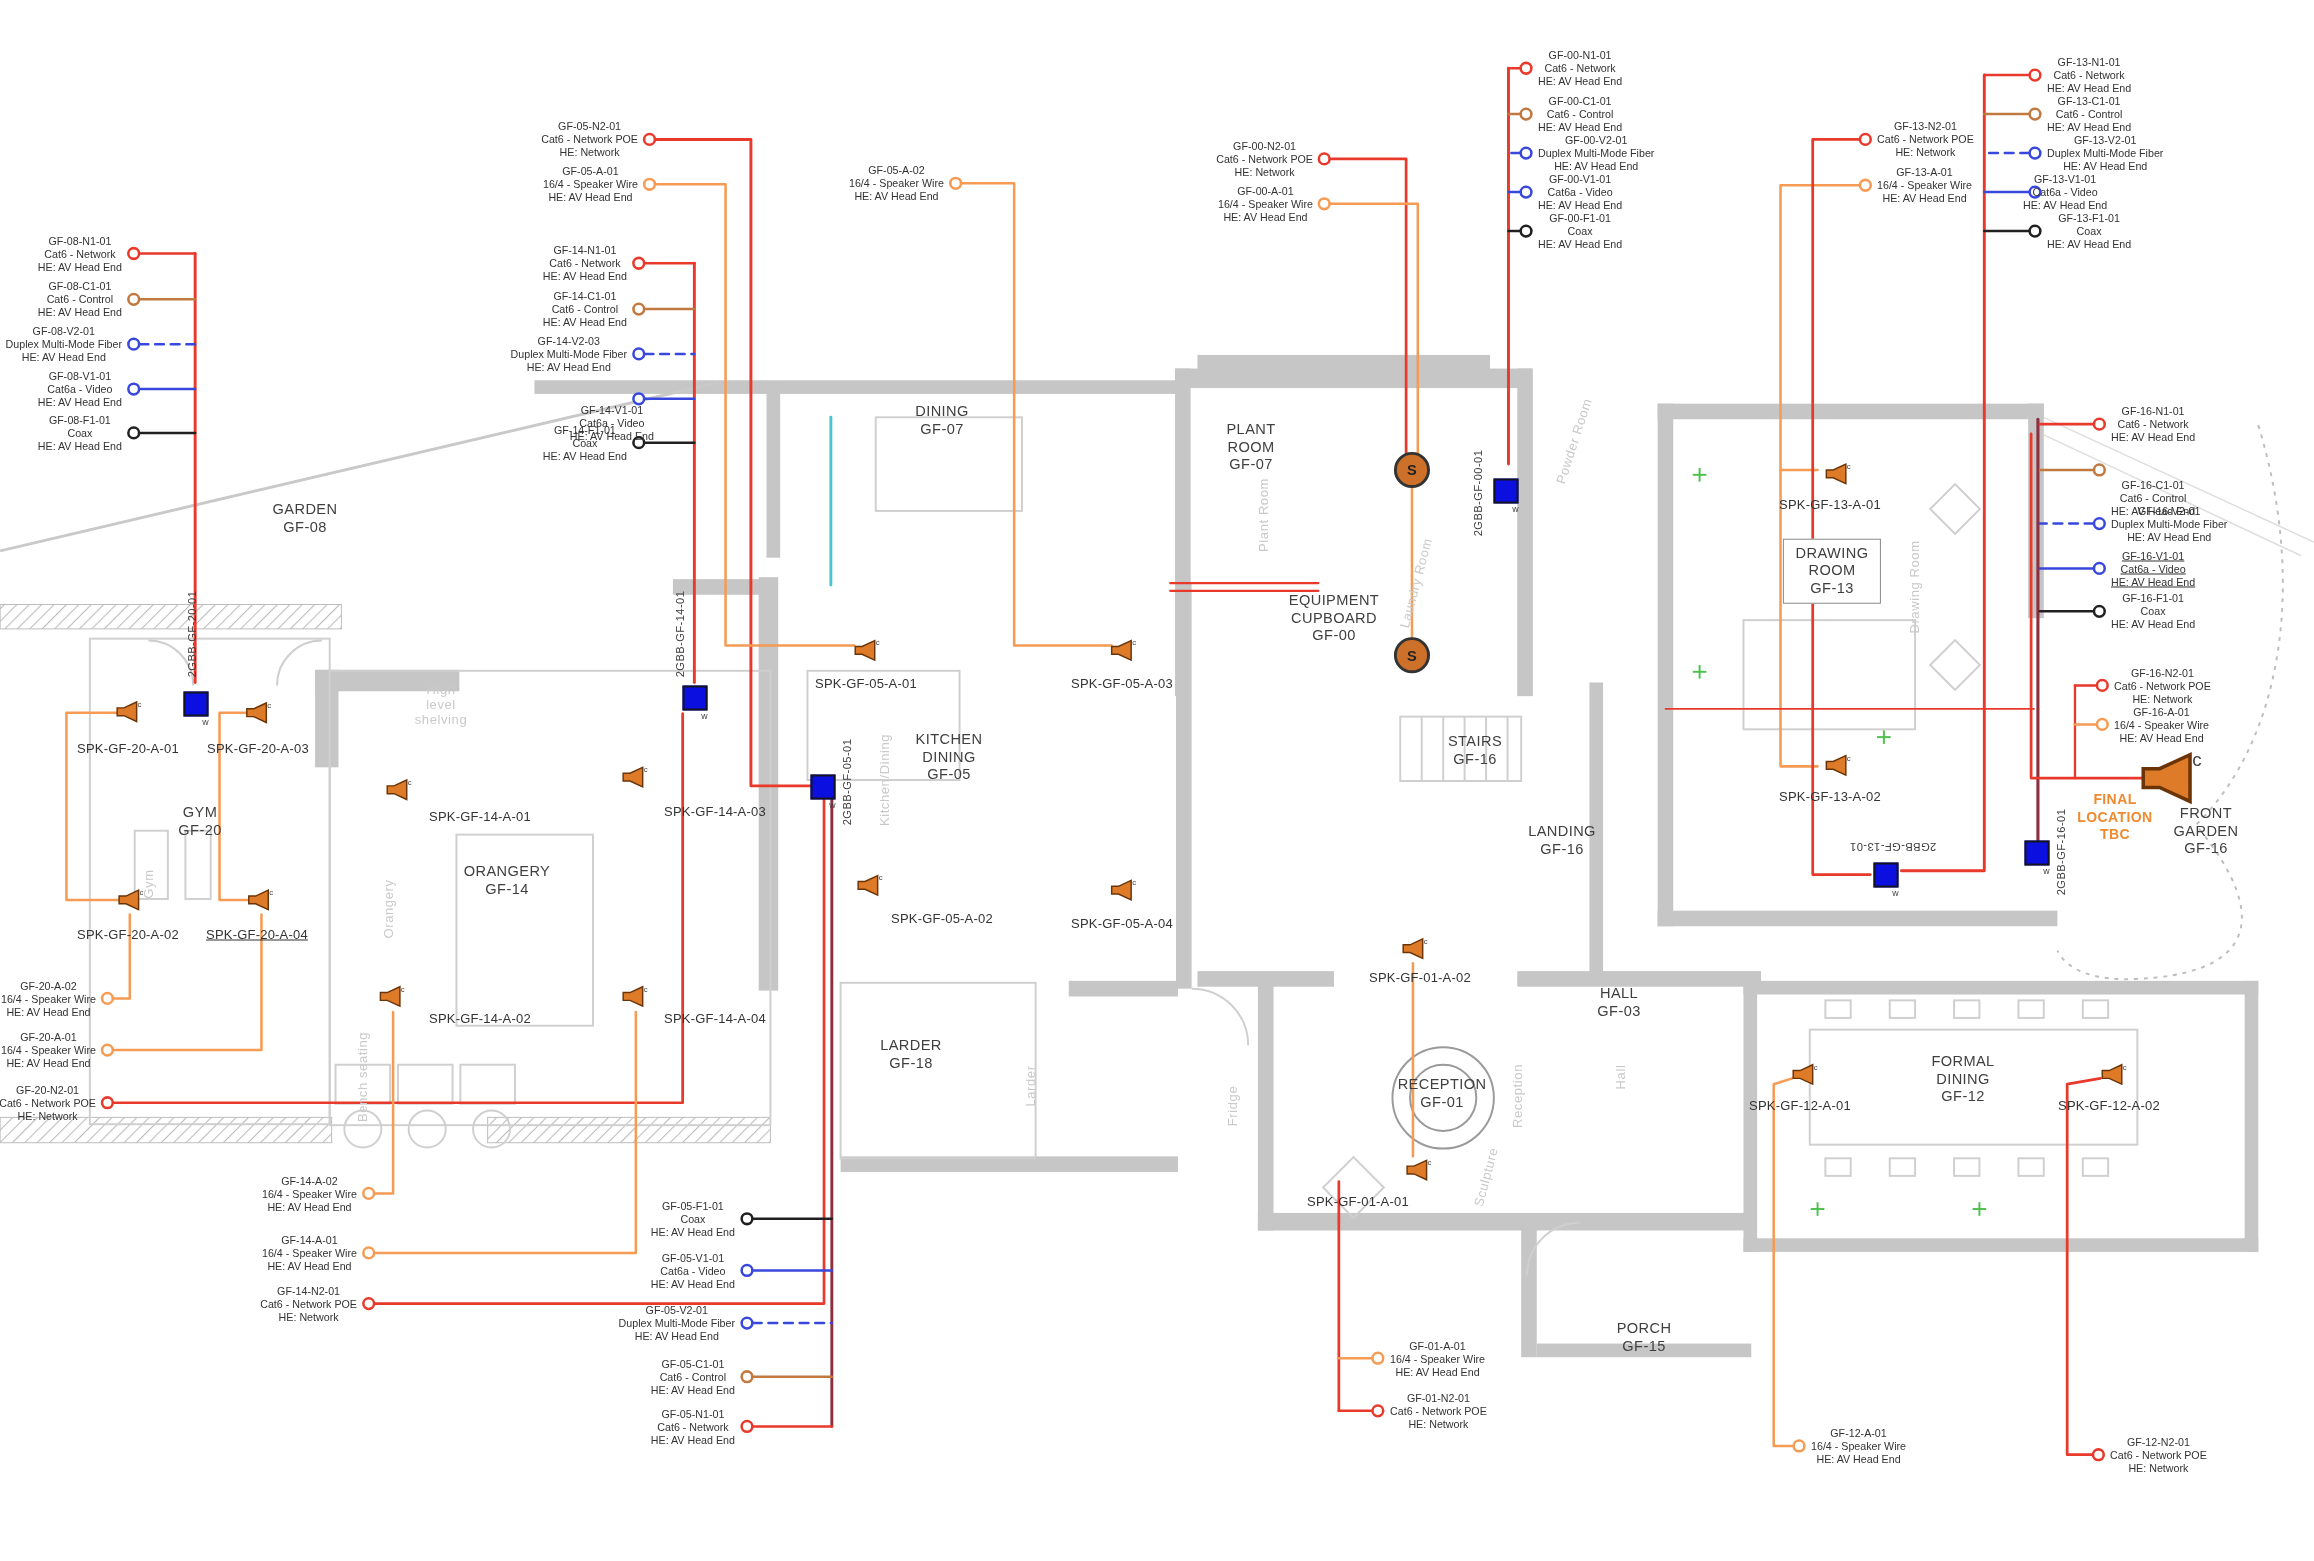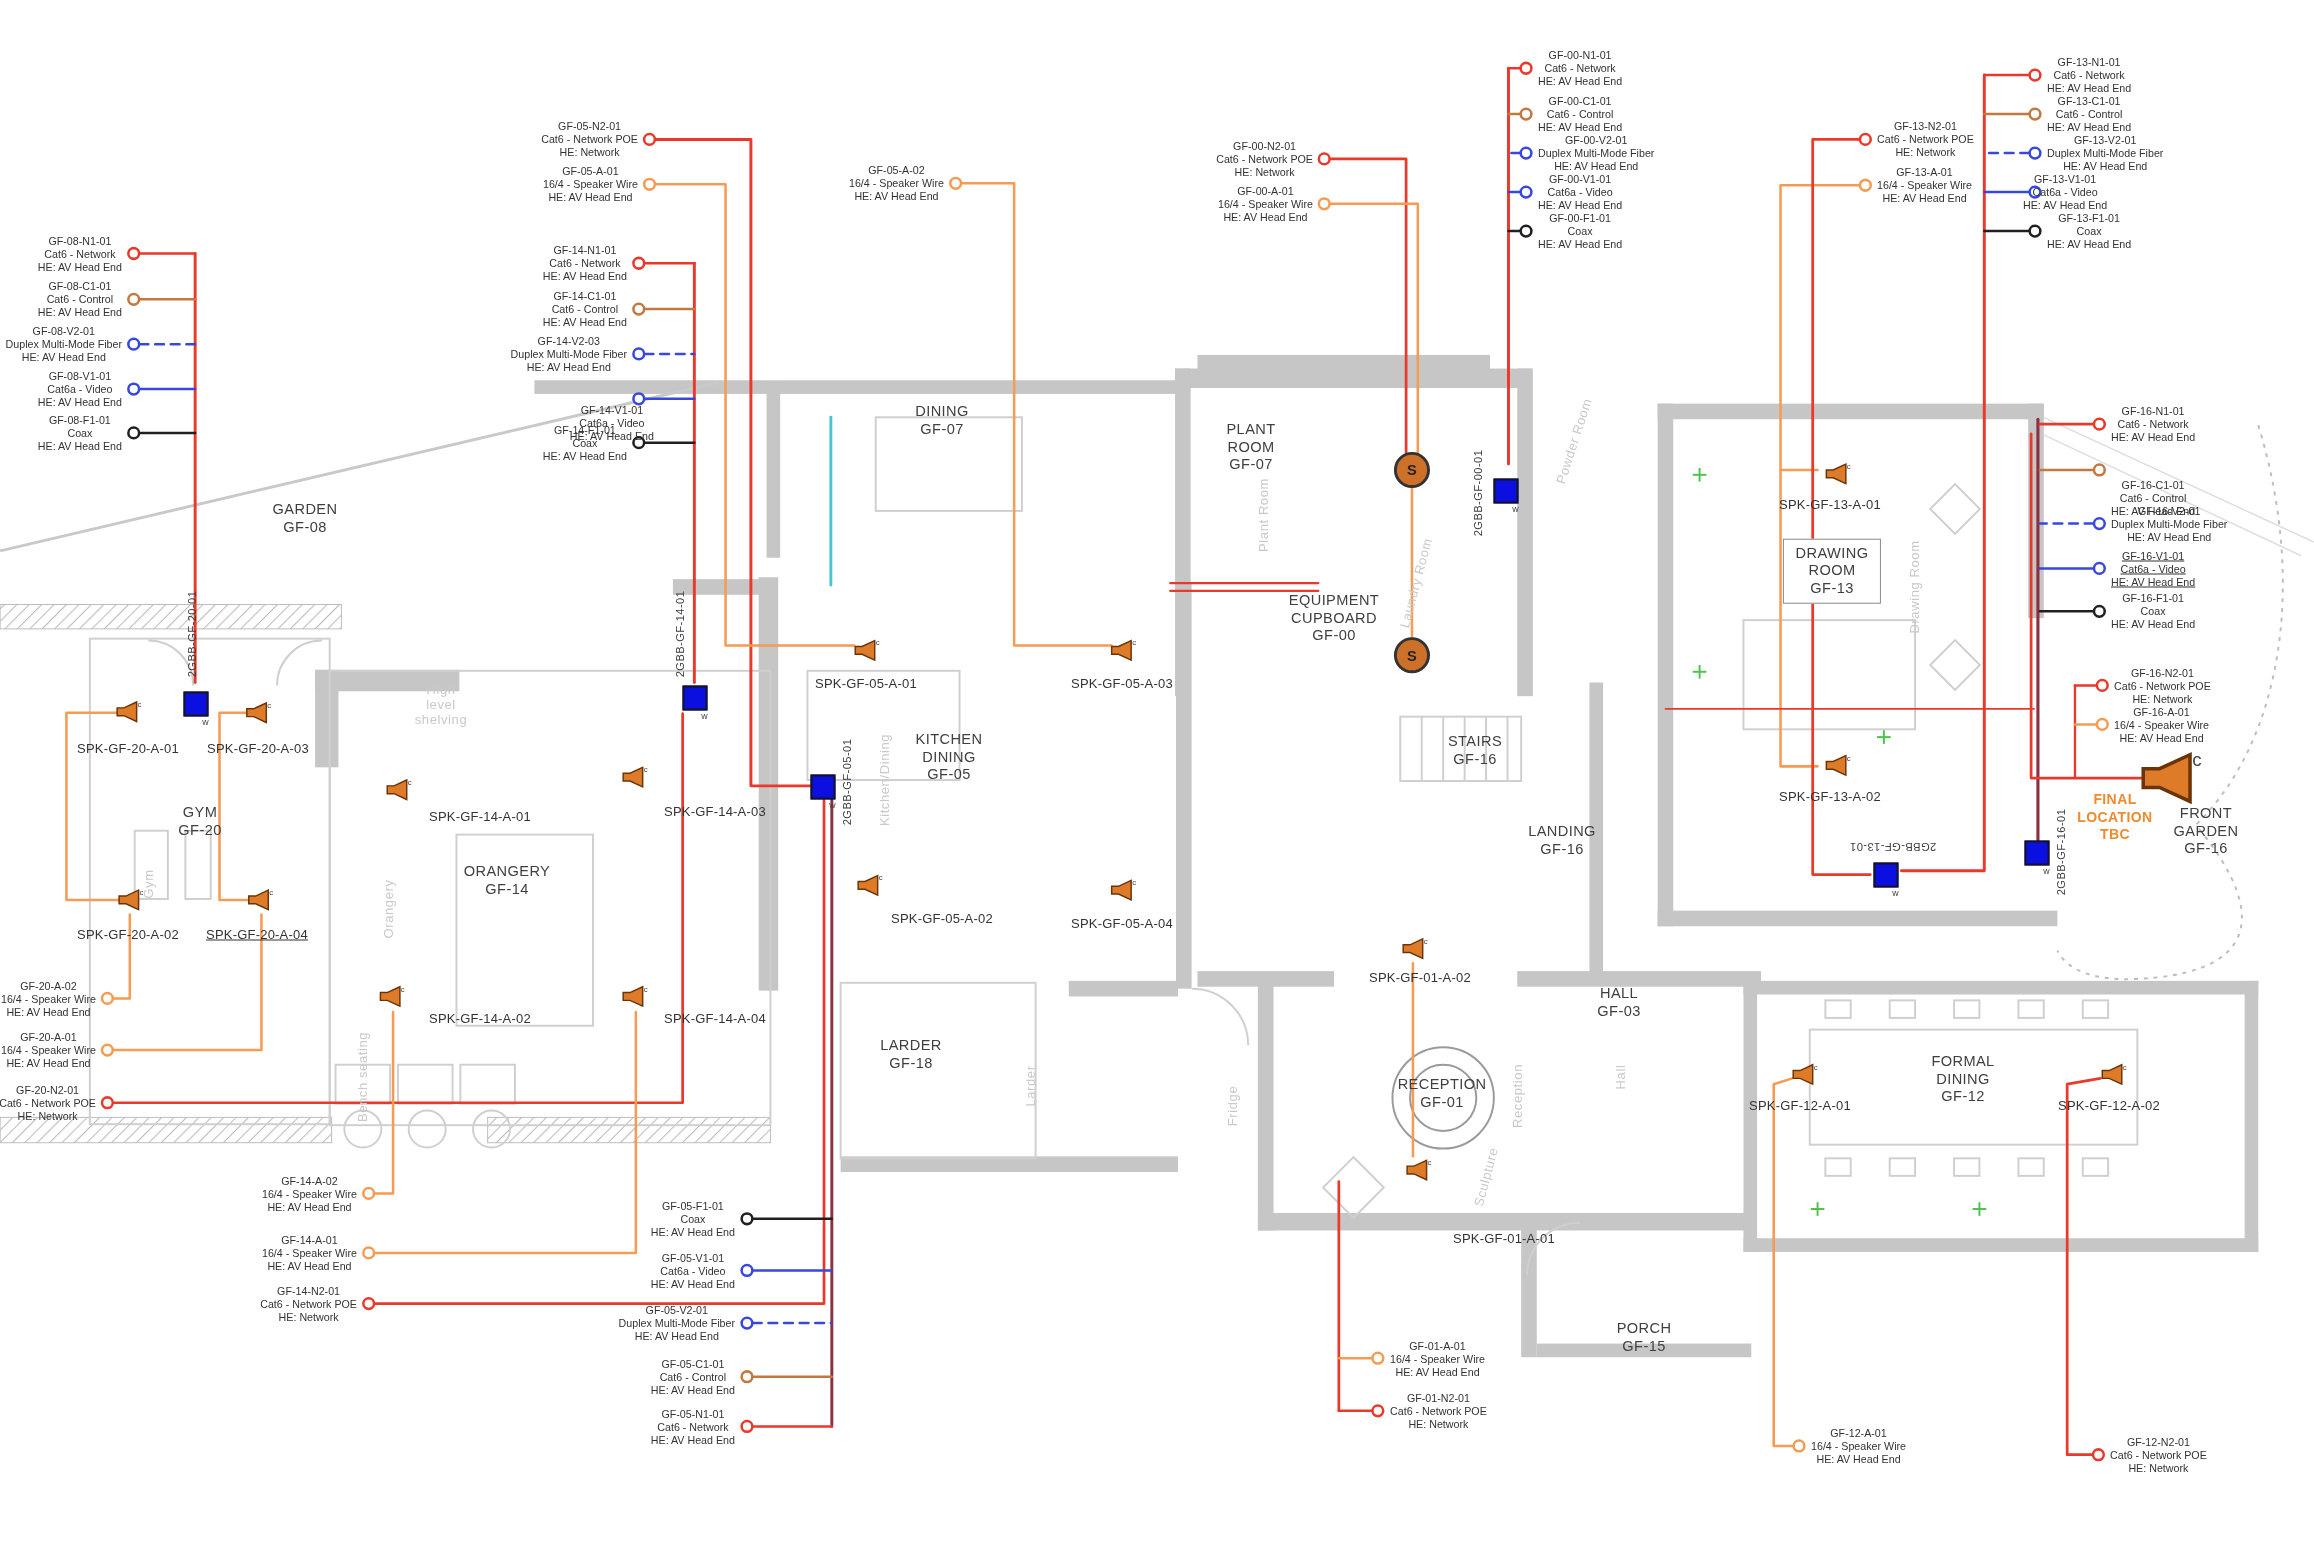--- a/index.html
+++ b/index.html
@@ -596,21 +596,21 @@
     <div class="spk-label" style="left: 257px; top: 934px; text-decoration: underline;">SPK-GF-20-A-04</div>
     <div class="spk-label" style="left: 480px; top: 816px;">SPK-GF-14-A-01</div>
     <div class="spk-label" style="left: 715px; top: 811px;">SPK-GF-14-A-03</div>
     <div class="spk-label" style="left: 480px; top: 1018px;">SPK-GF-14-A-02</div>
     <div class="spk-label" style="left: 715px; top: 1018px;">SPK-GF-14-A-04</div>
     <div class="spk-label" style="left: 866px; top: 683px;">SPK-GF-05-A-01</div>
     <div class="spk-label" style="left: 1122px; top: 683px;">SPK-GF-05-A-03</div>
     <div class="spk-label" style="left: 942px; top: 918px;">SPK-GF-05-A-02</div>
     <div class="spk-label" style="left: 1122px; top: 923px;">SPK-GF-05-A-04</div>
     <div class="spk-label" style="left: 1420px; top: 977px;">SPK-GF-01-A-02</div>
-    <div class="spk-label" style="left: 1504px; top: 1201px; margin-top: 37px;">SPK-GF-01-A-01</div>
+    <div class="spk-label" style="left: 1358px; top: 1201px;">SPK-GF-01-A-01</div>
     <div class="spk-label" style="left: 1830px; top: 504px;">SPK-GF-13-A-01</div>
     <div class="spk-label" style="left: 1830px; top: 796px;">SPK-GF-13-A-02</div>
     <div class="spk-label" style="left: 1800px; top: 1105px;">SPK-GF-12-A-01</div>
     <div class="spk-label" style="left: 2109px; top: 1105px;">SPK-GF-12-A-02</div>
     <div class="keypad" style="left: 196px; top: 704px;">
       <span class="tag">w</span>
     </div>
     <div class="kp-label" style="left: 192px; top: 634px; transform: translate(-50%, -50%) rotate(-90deg);">2GBB-GF-20-01</div>
     <div class="keypad" style="left: 695px; top: 698px;">
       <span class="tag">w</span>

